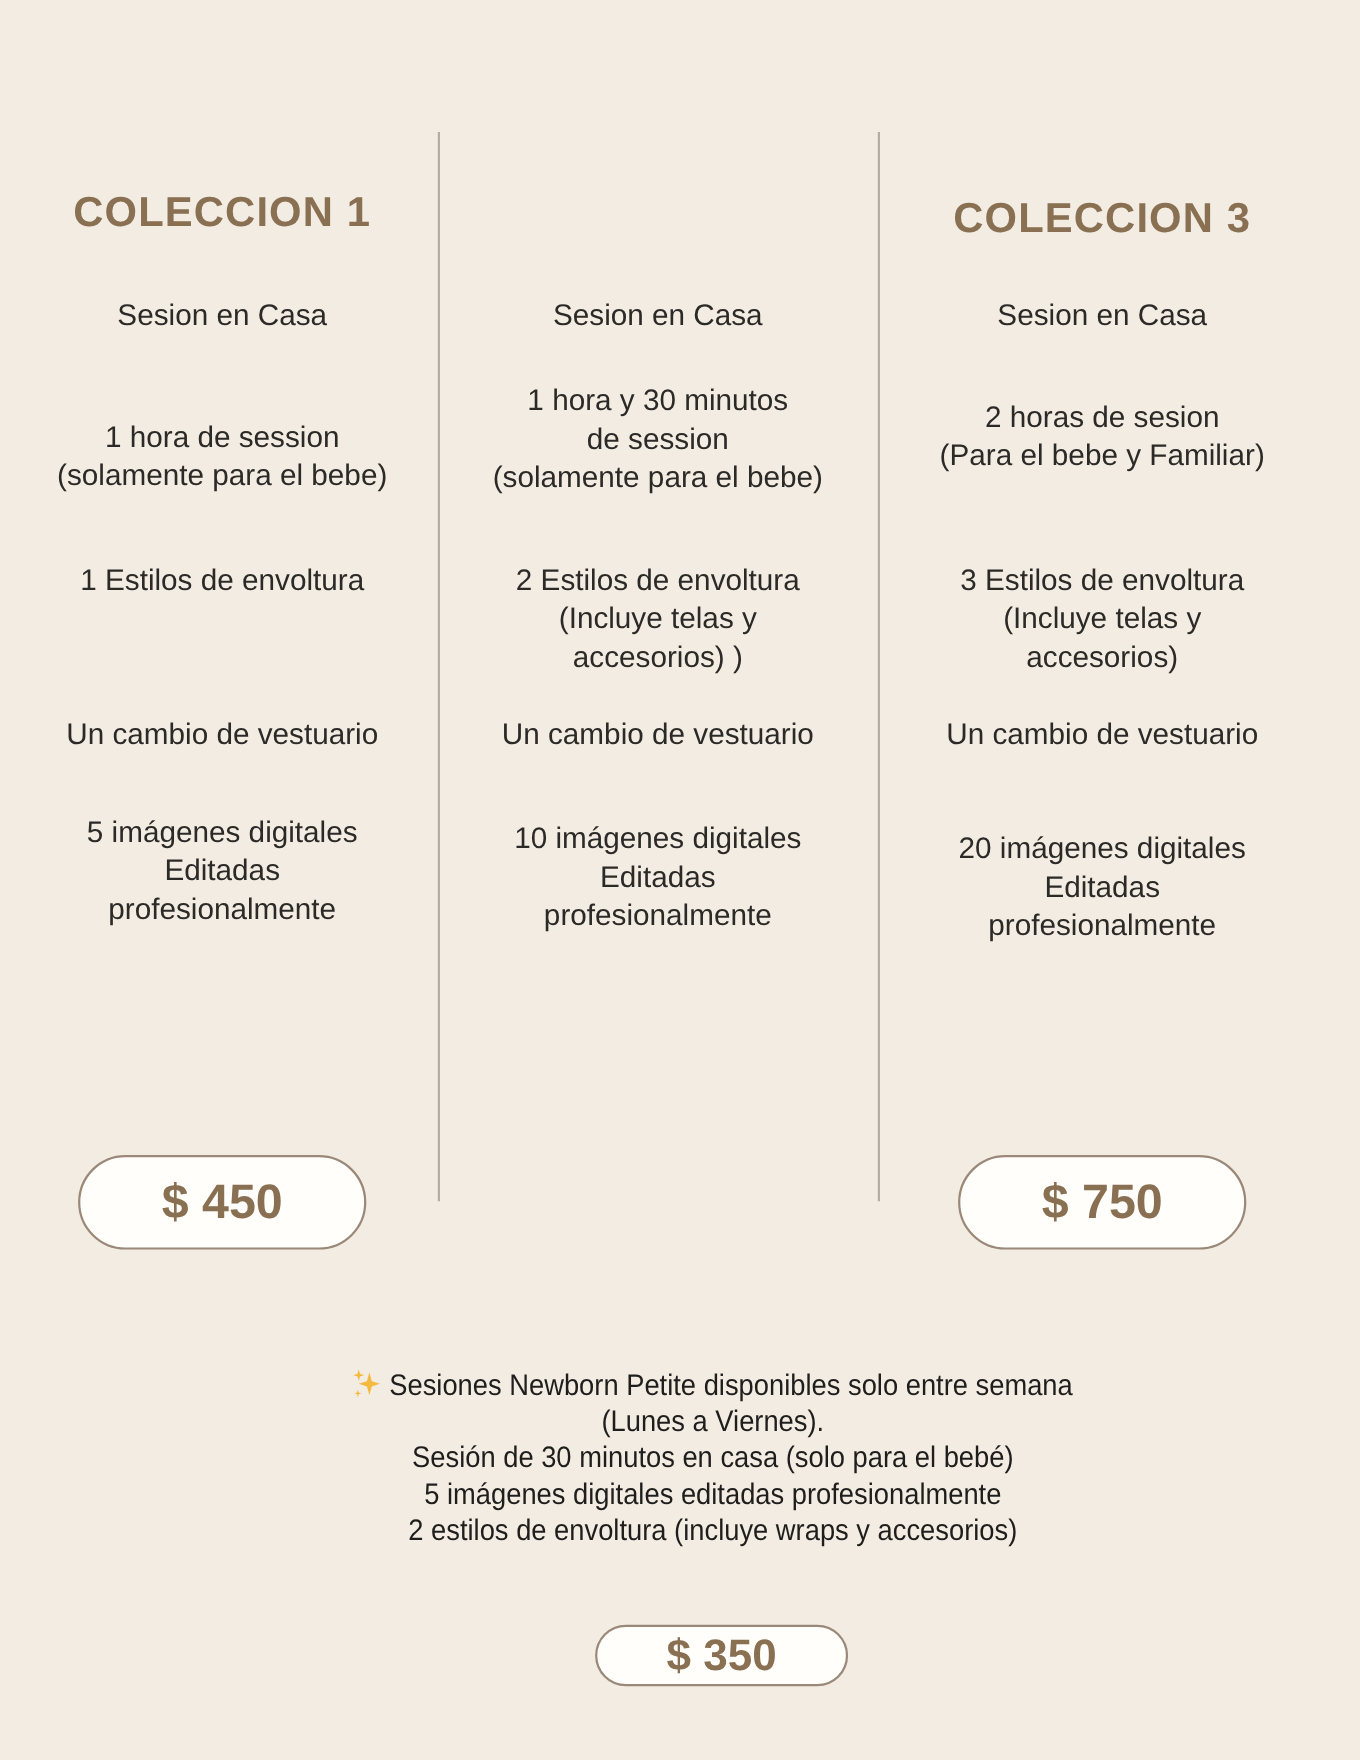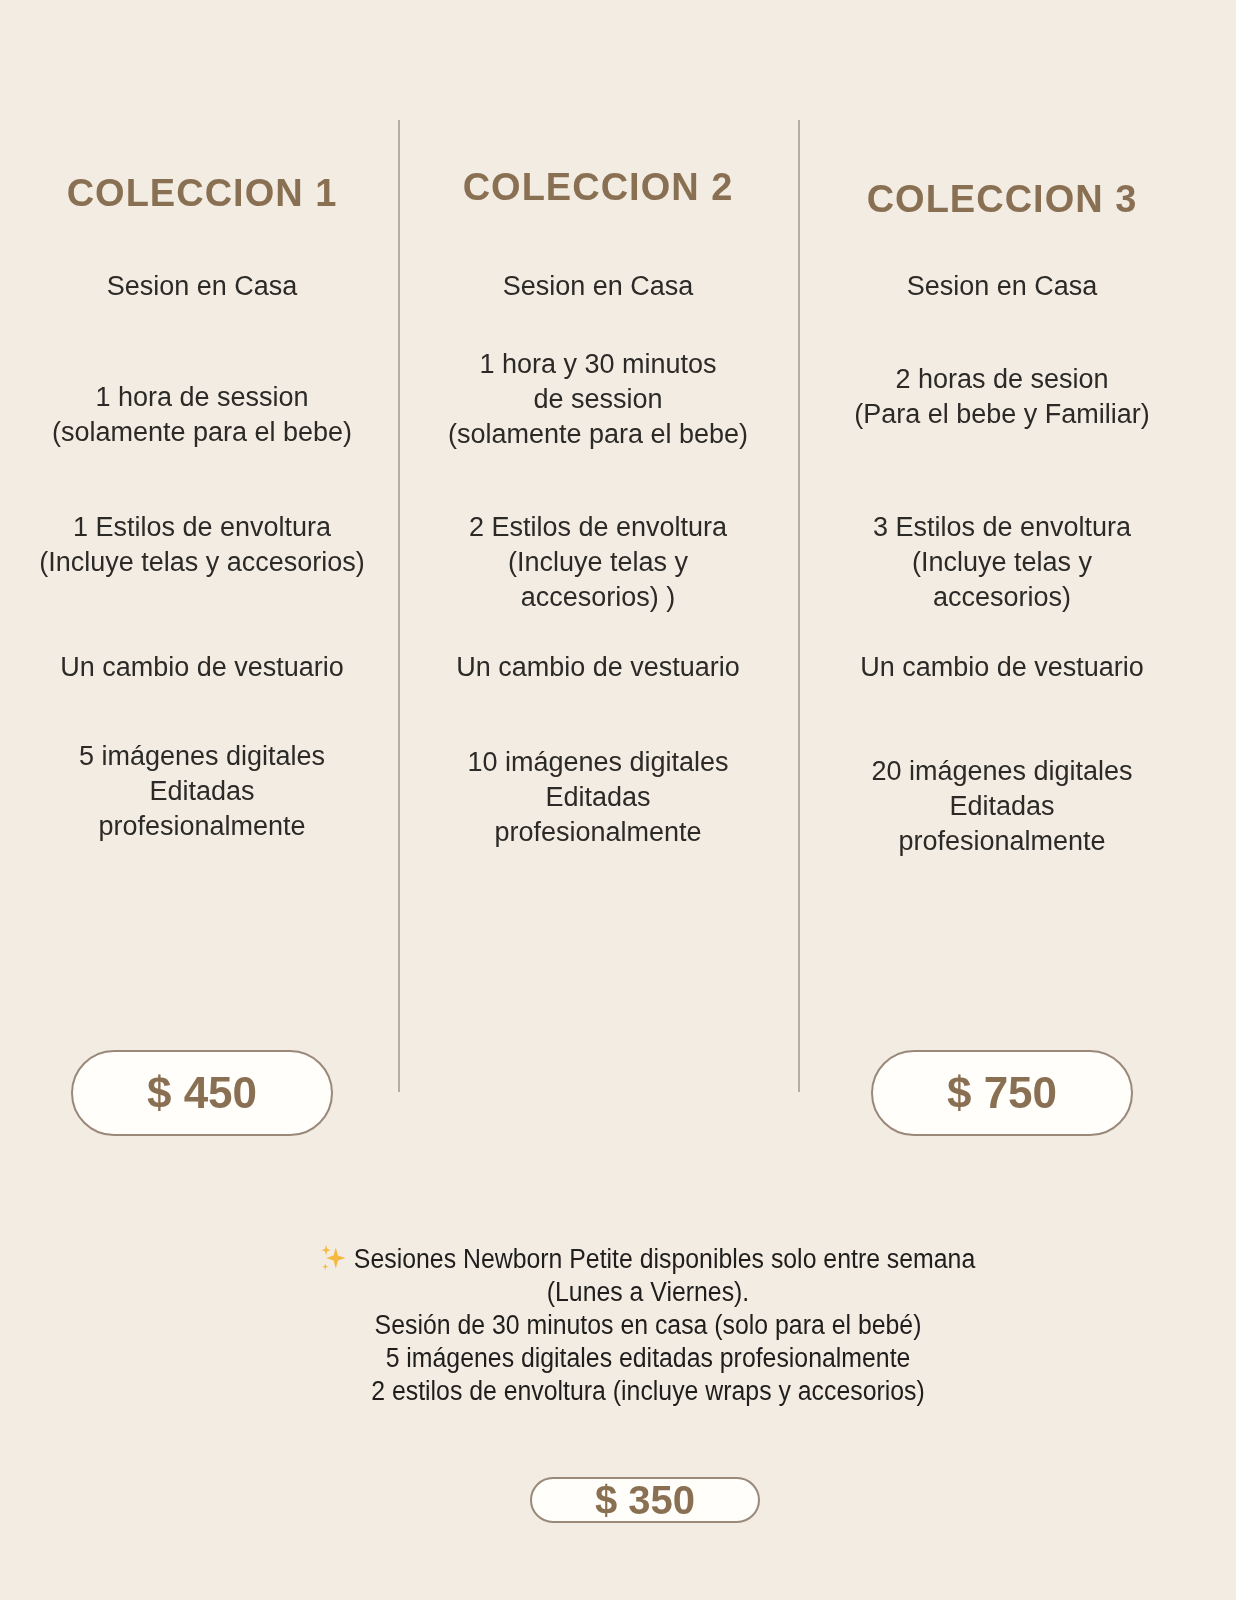--- a/index.html
+++ b/index.html
@@ -108,23 +108,23 @@
     display: inline-block;
     vertical-align: -4px;
     margin-right: 8px;
     width: 28px;
     height: 28px;
     color: var(--sparkle);
   }
   .petite-price {
     position: absolute;
     top: 1477px;
-    left: 530px;
+    left: 541px;
     width: 230px;
-    height: 46px;
+    height: 56px;
     border-radius: 32px;
     background: var(--button_fill);
     border: 2px solid var(--button_border);
     display: flex;
     align-items: center;
     justify-content: center;
     font-size: 40px;
     font-weight: bold;
     color: var(--accent);
     cursor: pointer;
@@ -140,33 +140,31 @@
 
   <div class="col col1">
     <div class="block b-title">COLECCION 1</div>
     <div class="block b-loc">Sesion en Casa</div>
     <div class="block b-session">
       <span class="line">1 hora de session</span>
       <span class="line">(solamente para el bebe)</span>
     </div>
     <div class="block b-wraps">
       <span class="line">1 Estilos de envoltura</span>
-      <span class="line">(Incluye telas y accesorios)</span>
     </div>
     <div class="block b-outfit">Un cambio de vestuario</div>
     <div class="block b-images">
       <span class="line">5 imágenes digitales</span>
       <span class="line">Editadas</span>
       <span class="line">profesionalmente</span>
     </div>
     <div class="price-btn">$ 450</div>
   </div>
 
   <div class="col col2">
-    <div class="block b-title">COLECCION 2</div>
     <div class="block b-loc">Sesion en Casa</div>
     <div class="block b-session">
       <span class="line">1 hora y 30 minutos</span>
       <span class="line">de session</span>
       <span class="line">(solamente para el bebe)</span>
     </div>
     <div class="block b-wraps">
       <span class="line">2 Estilos de envoltura</span>
       <span class="line">(Incluye telas y</span>
       <span class="line">accesorios) )</span>

